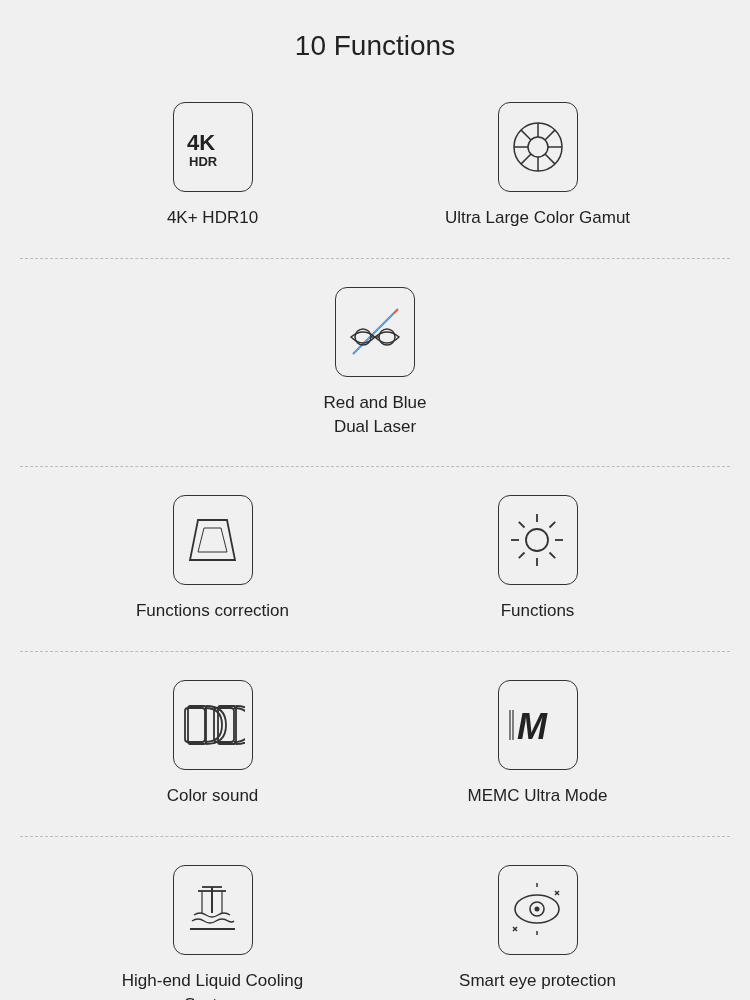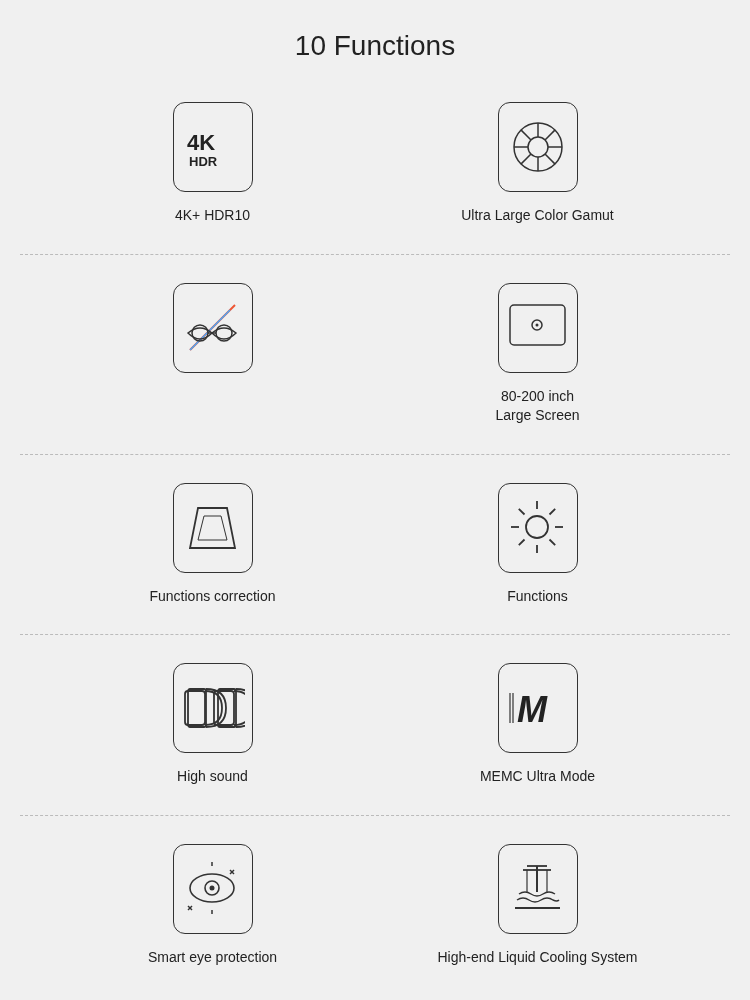--- a/index.html
+++ b/index.html
@@ -45,21 +45,21 @@
       height: 90px;
       border: 1.5px solid #333;
       border-radius: 12px;
       display: flex;
       align-items: center;
       justify-content: center;
       background: #f0f0f0;
       margin-bottom: 14px;
     }
     .feature-label {
-      font-size: 14px;
+      font-size: 17px;
       color: #222;
       text-align: center;
       line-height: 1.4;
       font-family: 'Arial', sans-serif;
     }
     svg {
       display: block;
     }
   </style>
 </head>
@@ -107,30 +107,21 @@
 
         <line x1="10" y1="55" x2="55" y2="10" stroke="#e53" stroke-width="2"></line>
         <line x1="10" y1="55" x2="50" y2="15" stroke="#4af" stroke-width="1.5"></line>
 
         <path d="M8 38 Q20 28 32 38 Q44 28 56 38 Q44 50 32 38 Q20 50 8 38Z" fill="none" stroke="#333" stroke-width="1.5"></path>
         <circle cx="20" cy="38" r="8" fill="none" stroke="#333" stroke-width="1.5"></circle>
         <circle cx="44" cy="38" r="8" fill="none" stroke="#333" stroke-width="1.5"></circle>
         <line x1="28" y1="38" x2="36" y2="38" stroke="#333" stroke-width="1.5"></line>
       </svg>
     </div>
-  </div>
-  <div class="feature">
-    <div class="icon-box">
-      <svg width="65" height="55" viewBox="0 0 65 55">
-        <rect x="5" y="5" width="55" height="40" rx="4" fill="none" stroke="#333" stroke-width="1.5"></rect>
-        <circle cx="32" cy="25" r="5" fill="none" stroke="#333" stroke-width="1.5"></circle>
-        <circle cx="32" cy="25" r="1.5" fill="#333"></circle>
-      </svg>
-    </div>
-    <span class="feature-label">80-200 inch<br>Large Screen</span>
+    <span class="feature-label">Red and Blue<br>Dual Laser</span>
   </div>
 </div>
 
 <hr class="divider">
 
 <div class="row">
   <div class="feature">
     <div class="icon-box">
       <svg width="65" height="60" viewBox="0 0 65 60">
 
@@ -171,71 +162,71 @@
         <path d="M26 8 Q46 8 46 27 Q46 46 26 46" fill="none" stroke="#333" stroke-width="1.8"></path>
         <rect x="38" y="8" width="18" height="38" rx="2" fill="none" stroke="#333" stroke-width="1.8"></rect>
         <path d="M56 8 Q76 8 76 27 Q76 46 56 46" fill="none" stroke="#333" stroke-width="1.8"></path>
 
         <rect x="5" y="10" width="20" height="34" rx="3" fill="none" stroke="#333" stroke-width="1.8"></rect>
         <path d="M25 10 Q42 10 42 27 Q42 44 25 44" fill="none" stroke="#333" stroke-width="1.8"></path>
         <rect x="34" y="10" width="20" height="34" rx="3" fill="none" stroke="#333" stroke-width="1.8"></rect>
         <path d="M54 10 Q71 10 71 27 Q71 44 54 44" fill="none" stroke="#333" stroke-width="1.8"></path>
       </svg>
     </div>
-    <span class="feature-label">High sound</span>
+    <span class="feature-label">Color sound</span>
   </div>
   <div class="feature">
     <div class="icon-box">
       <svg width="65" height="60" viewBox="0 0 65 60">
 
         <line x1="5" y1="15" x2="5" y2="45" stroke="#333" stroke-width="1.2"></line>
         <line x1="8" y1="15" x2="8" y2="45" stroke="#333" stroke-width="1.2"></line>
 
         <text x="12" y="44" font-size="36" font-weight="900" font-family="Arial" fill="#222" font-style="italic">M</text>
       </svg>
     </div>
     <span class="feature-label">MEMC Ultra Mode</span>
   </div>
 </div>
 
 <hr class="divider">
 
 <div class="row">
+  <div class="feature">
+    <div class="icon-box">
+      <svg width="65" height="65" viewBox="0 0 65 65">
+
+        <line x1="10" y1="52" x2="55" y2="52" stroke="#333" stroke-width="1.8"></line>
+
+        <path d="M12 44 Q18 40 24 44 Q30 48 36 44 Q42 40 48 44 Q52 46 54 44" fill="none" stroke="#333" stroke-width="1.5"></path>
+        <path d="M14 38 Q20 34 26 38 Q32 42 38 38 Q44 34 50 38" fill="none" stroke="#333" stroke-width="1.5"></path>
+
+        <line x1="32" y1="10" x2="32" y2="36" stroke="#333" stroke-width="2"></line>
+
+        <line x1="18" y1="14" x2="46" y2="14" stroke="#333" stroke-width="1.8"></line>
+        <line x1="22" y1="10" x2="42" y2="10" stroke="#333" stroke-width="1.8"></line>
+
+        <line x1="22" y1="14" x2="22" y2="36" stroke="#333" stroke-width="1.2"></line>
+        <line x1="42" y1="14" x2="42" y2="36" stroke="#333" stroke-width="1.2"></line>
+      </svg>
+    </div>
+    <span class="feature-label">High-end Liquid Cooling System</span>
+  </div>
   <div class="feature">
     <div class="icon-box">
       <svg width="65" height="65" viewBox="0 0 65 65">
 
         <ellipse cx="32" cy="32" rx="22" ry="14" fill="none" stroke="#333" stroke-width="1.6"></ellipse>
         <circle cx="32" cy="32" r="7" fill="none" stroke="#333" stroke-width="1.6"></circle>
         <circle cx="32" cy="32" r="2.5" fill="#333"></circle>
 
         <line x1="32" y1="10" x2="32" y2="6" stroke="#333" stroke-width="1.5"></line>
         <line x1="32" y1="54" x2="32" y2="58" stroke="#333" stroke-width="1.5"></line>
 
         <line x1="50" y1="18" x2="54" y2="14" stroke="#333" stroke-width="1.5"></line>
         <line x1="54" y1="18" x2="50" y2="14" stroke="#333" stroke-width="1.5"></line>
         <line x1="12" y1="50" x2="8" y2="54" stroke="#333" stroke-width="1.5"></line>
         <line x1="8" y1="50" x2="12" y2="54" stroke="#333" stroke-width="1.5"></line>
       </svg>
     </div>
     <span class="feature-label">Smart eye protection</span>
   </div>
-  <div class="feature">
-    <div class="icon-box">
-      <svg width="65" height="65" viewBox="0 0 65 65">
-
-        <line x1="10" y1="52" x2="55" y2="52" stroke="#333" stroke-width="1.8"></line>
-
-        <path d="M12 44 Q18 40 24 44 Q30 48 36 44 Q42 40 48 44 Q52 46 54 44" fill="none" stroke="#333" stroke-width="1.5"></path>
-        <path d="M14 38 Q20 34 26 38 Q32 42 38 38 Q44 34 50 38" fill="none" stroke="#333" stroke-width="1.5"></path>
-
-        <line x1="32" y1="10" x2="32" y2="36" stroke="#333" stroke-width="2"></line>
-
-        <line x1="18" y1="14" x2="46" y2="14" stroke="#333" stroke-width="1.8"></line>
-        <line x1="22" y1="10" x2="42" y2="10" stroke="#333" stroke-width="1.8"></line>
-
-        <line x1="22" y1="14" x2="22" y2="36" stroke="#333" stroke-width="1.2"></line>
-        <line x1="42" y1="14" x2="42" y2="36" stroke="#333" stroke-width="1.2"></line>
-      </svg>
-    </div>
-    <span class="feature-label">High-end Liquid Cooling System</span>
-  </div>
 </div>
 
 </body></html>

